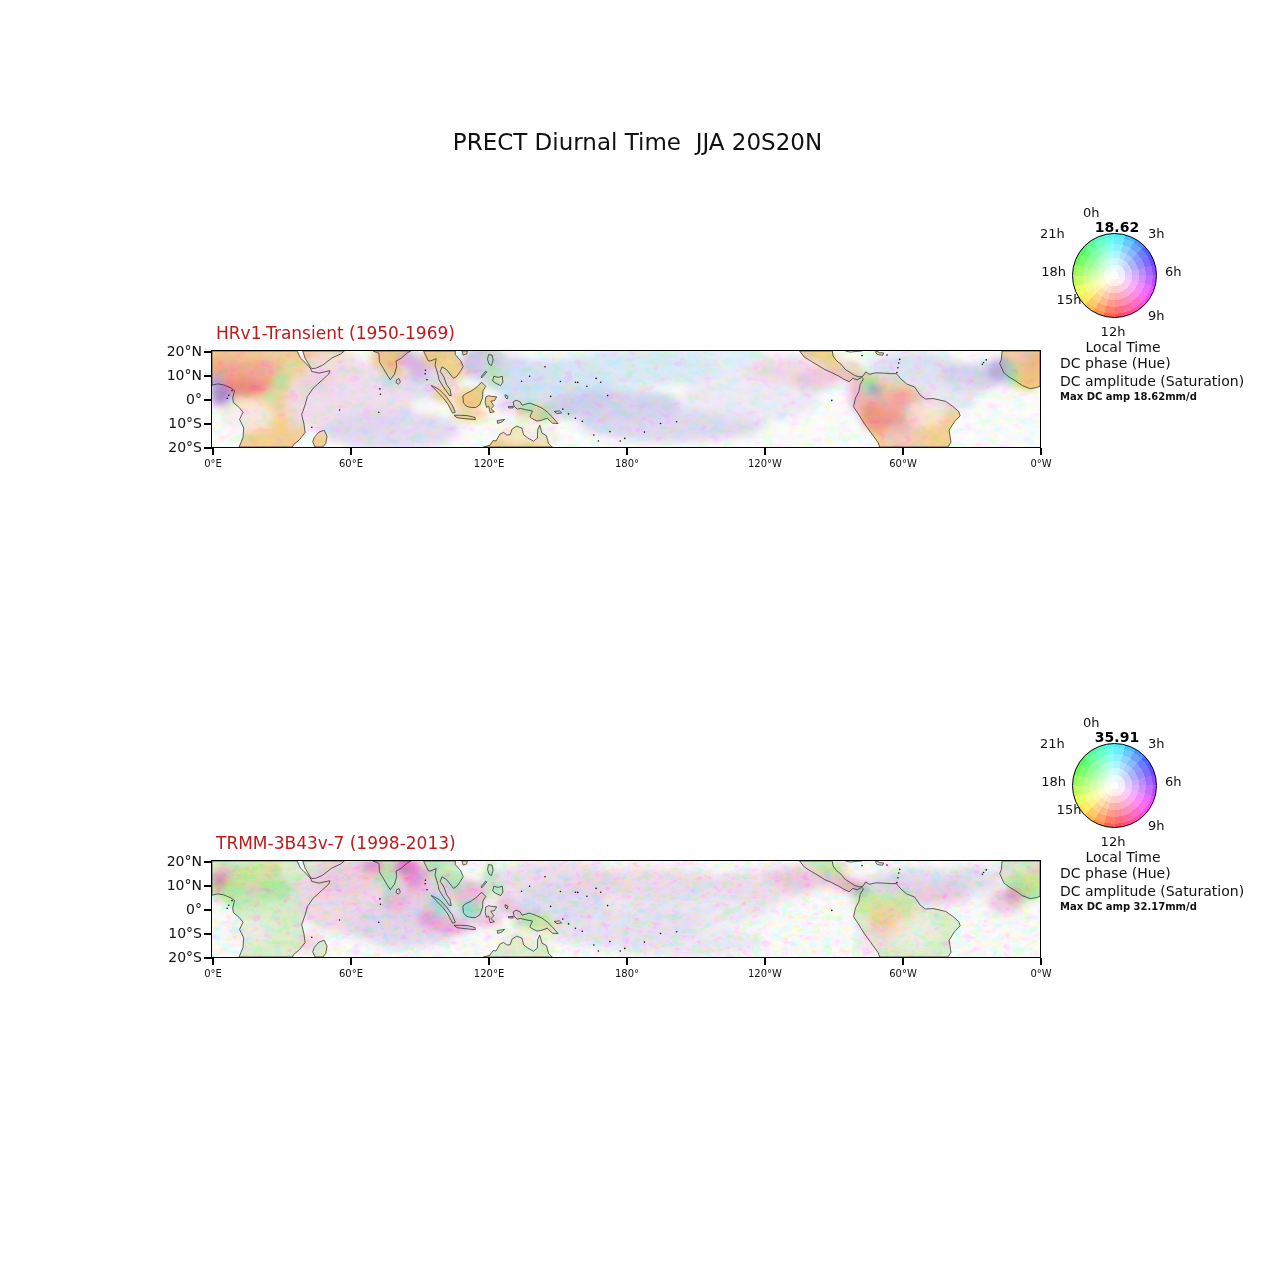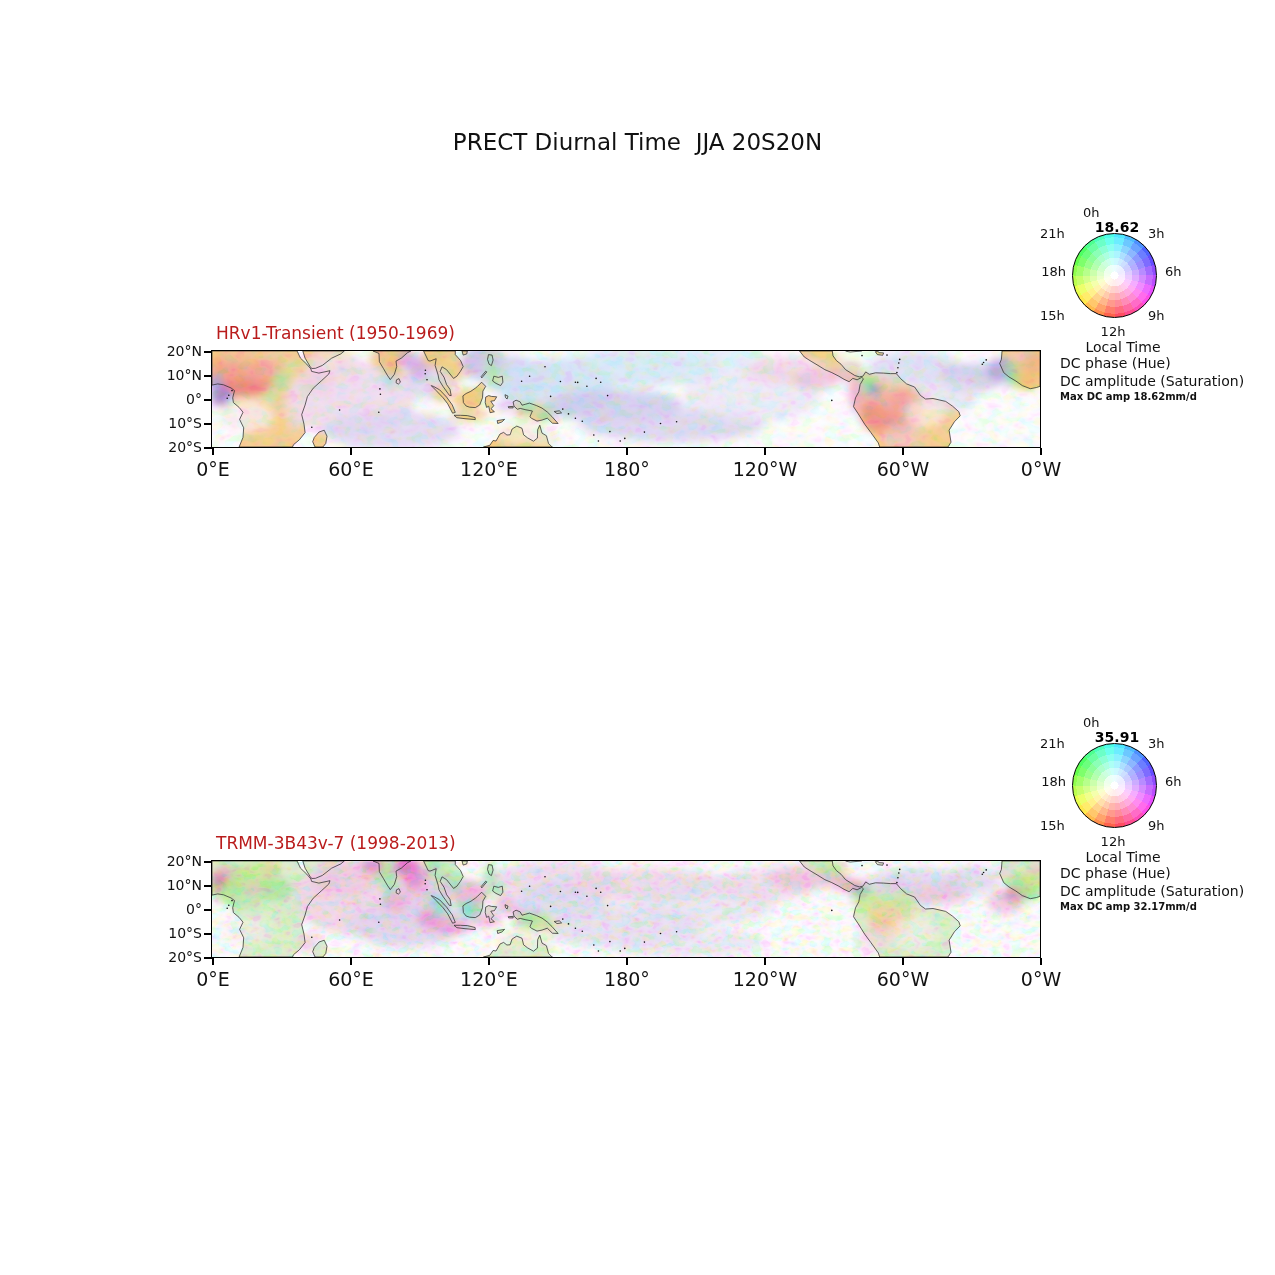--- a/index.html
+++ b/index.html
@@ -14,34 +14,34 @@
   .panel{position:absolute;left:0;width:1275px;height:310px;}
   #panel-0{top:200px;}
   #panel-1{top:710px;}
   .map-title{position:absolute;left:216px;top:123px;font-size:17px;color:#b91c1c;}
   .map-frame{
     position:absolute;left:211px;top:150px;width:828px;height:96px;
     border:1.8px solid #000;background:#fff;
   }
   .map-frame svg{display:block;width:828px;height:96px;}
   .ytick-label{position:absolute;left:140px;width:62px;text-align:right;font-size:14px;color:#111;}
-  .xtick-label{position:absolute;width:80px;text-align:center;font-size:19px;color:#111;}
+  .xtick-label{position:absolute;width:80px;text-align:center;font-size:10px;color:#111;}
   .tickmark{position:absolute;background:#000;}
   .legend{position:absolute;left:1040px;top:0;width:235px;height:210px;font-size:13px;color:#111;}
   .wheel{
     position:absolute;left:32px;top:33px;width:85px;height:85px;border-radius:50%;
     border:1.6px solid #000;box-sizing:border-box;
   }
   .hourlab{position:absolute;font-size:13px;color:#111;}
   .h0{left:43px;top:5px;width:60px;text-align:left;}
   .h1{left:108px;top:26px;}
   .h2{left:125px;top:64px;}
   .h3{left:108px;top:108px;}
   .h4{left:43px;top:124px;width:60px;text-align:center;}
-  .h5{left:0px;top:108px;width:58px;text-align:left;}
+  .h5{left:0px;top:92px;width:58px;text-align:center;}
   .h6{left:0px;top:64px;width:26px;text-align:right;}
   .h7{left:0px;top:26px;width:58px;text-align:left;}
   .wheel-value{
     position:absolute;left:42px;top:19px;width:70px;text-align:center;
     font-size:14px;font-weight:bold;color:#000;z-index:2;
   }
   .legend-local{position:absolute;left:20px;top:139px;width:126px;text-align:center;font-size:14px;}
   .legend-line1{position:absolute;left:20px;top:155px;font-size:14px;}
   .legend-line2{position:absolute;left:20px;top:173px;font-size:14px;}
   .legend-line3{position:absolute;left:20px;top:191px;font-size:10px;font-weight:bold;text-align:right;}

